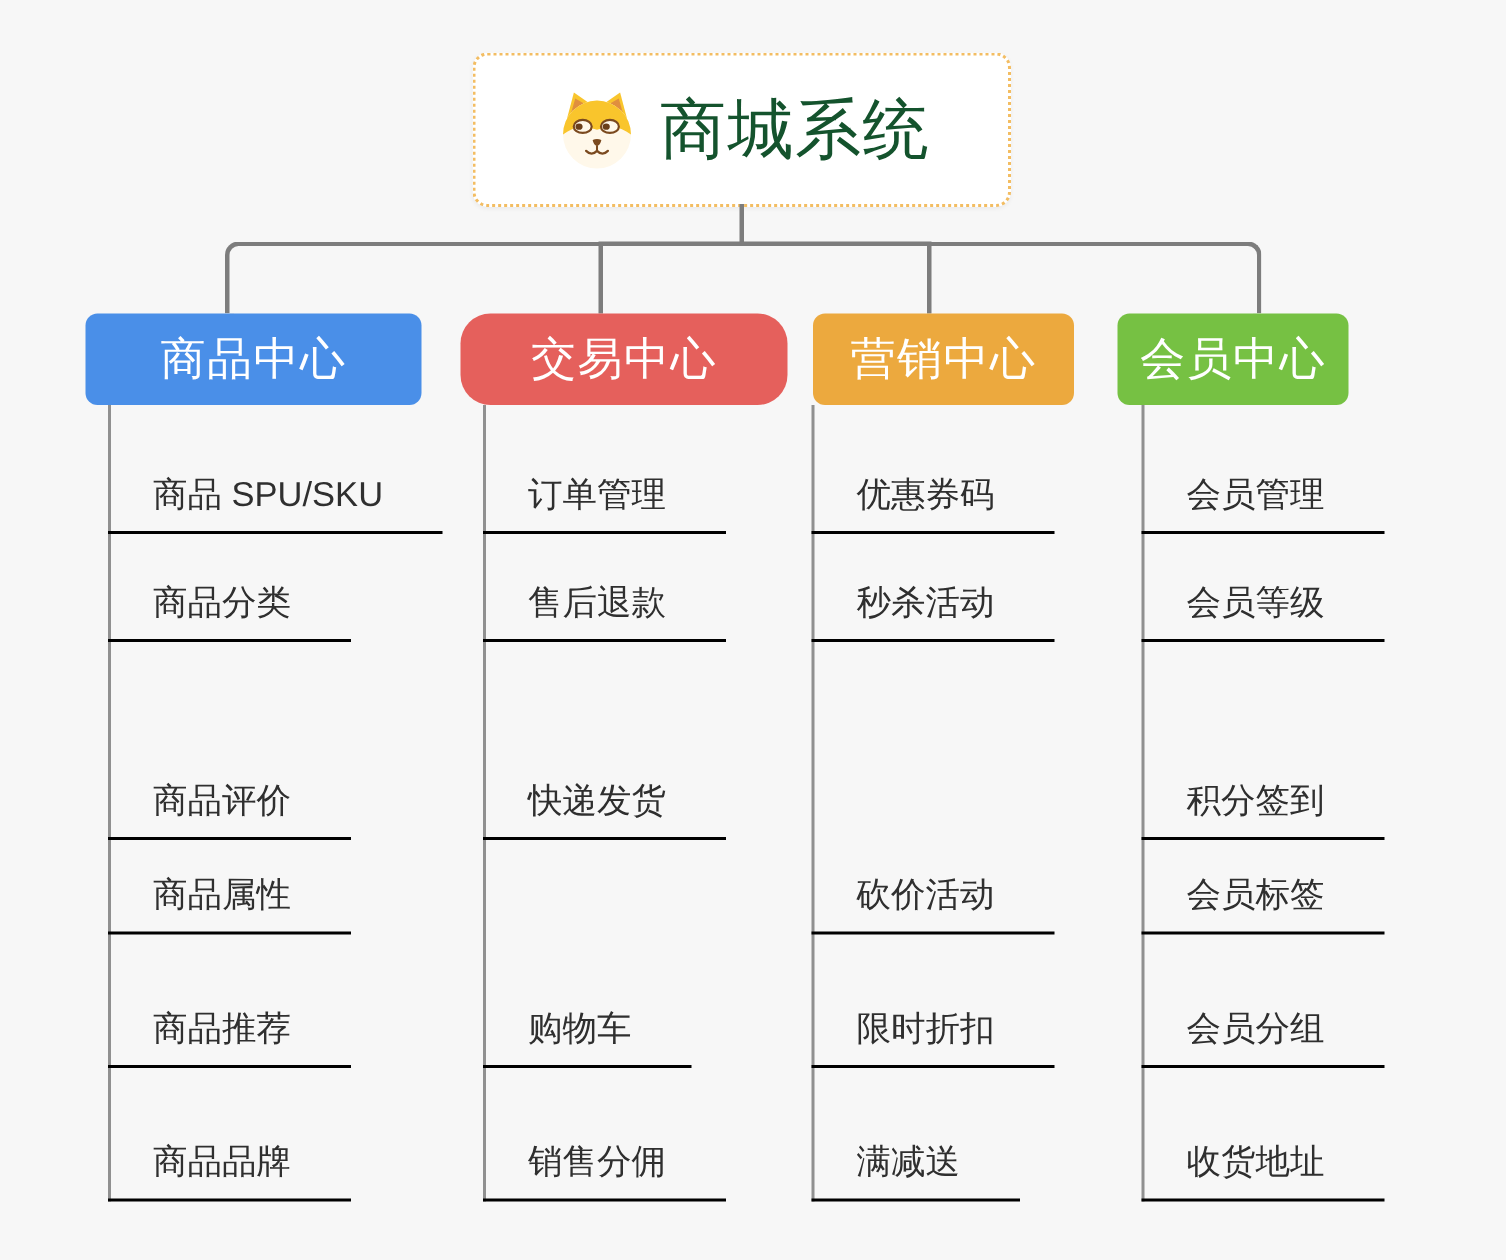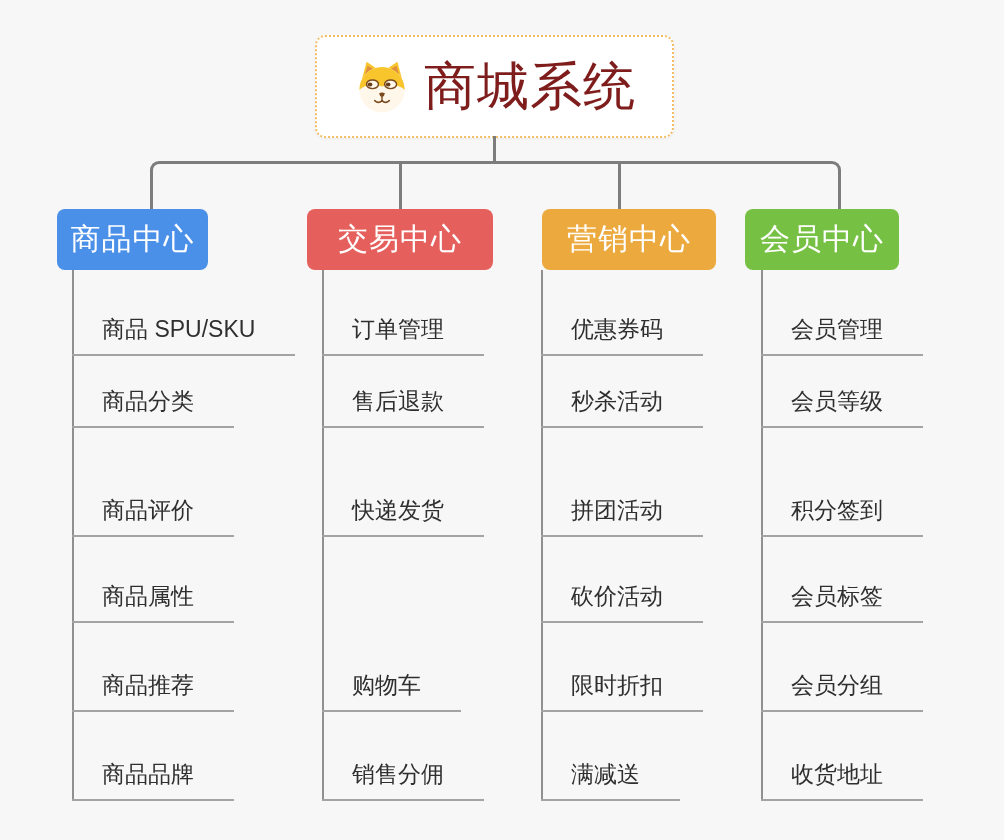--- a/index.html
+++ b/index.html
@@ -3,52 +3,52 @@
 <meta charset="utf-8">
 <style>
   html,body{margin:0;padding:0;background:#f7f7f7;font-family:"Liberation Sans","DejaVu Sans",sans-serif;}
   .canvas{position:relative;width:1004px;height:840px;background:#f7f7f7;overflow:hidden;}
 
   
   .root{position:absolute;left:315px;top:35px;width:359px;height:103px;box-sizing:border-box;
         background:#ffffff;border:2px dotted #f3bd62;border-radius:10px;
         display:flex;align-items:center;justify-content:center;gap:13px;
         box-shadow:0 1px 3px rgba(0,0,0,0.05);}
-  .root-title{font-size:52px;color:#7f1d1d;letter-spacing:1px;white-space:nowrap;}
+  .root-title{font-size:44px;color:#14532d;letter-spacing:1px;white-space:nowrap;}
   .dog{width:58px;height:58px;flex:0 0 auto;}
 
   
   .cline{position:absolute;background:#7d7d7d;}
   .stem{left:493px;top:136px;width:3px;height:28px;}
   .corner-l{position:absolute;left:150px;top:161px;width:251px;height:48px;box-sizing:border-box;
             border-left:3px solid #7d7d7d;border-top:3px solid #7d7d7d;border-top-left-radius:9px;}
   .corner-r{position:absolute;left:619px;top:161px;width:222px;height:48px;box-sizing:border-box;
             border-right:3px solid #7d7d7d;border-top:3px solid #7d7d7d;border-top-right-radius:9px;}
   .mid-line{left:399px;top:161px;width:222px;height:3px;}
   .drop-b{left:399px;top:164px;width:3px;height:45px;}
   .drop-c{left:618px;top:164px;width:3px;height:45px;}
 
   
   .branch{position:absolute;top:209px;height:61px;border-radius:8px;
           display:flex;align-items:center;justify-content:center;
           color:#ffffff;font-size:30px;letter-spacing:1px;cursor:default;}
-  .b1{left:57px;width:151px;}
-  .b2{left:307px;width:186px;}
+  .b1{left:57px;width:224px;}
+  .b2{left:307px;width:218px;border-radius:20px;}
   .b3{left:542px;width:174px;}
   .b4{left:745px;width:154px;}
 
   
   .vline{position:absolute;top:270px;width:2px;height:531px;background:#909090;}
   .v1{left:72px;} .v2{left:322px;} .v3{left:541px;} .v4{left:761px;}
 
   
   .leaf{position:absolute;font-size:23px;line-height:30px;color:#2f2f2f;white-space:nowrap;
-        padding:0 40px 10px 30px;border-bottom:2px solid #a3a3a3;}
+        padding:0 40px 10px 30px;border-bottom:2px solid #000000;}
   .c1{left:72px;} .c2{left:322px;} .c3{left:541px;} .c4{left:761px;}
-  .r1{top:314px;} .r2{top:386px;} .r3{top:495px;} .r4{top:581px;} .r5{top:670px;} .r6{top:759px;}
+  .r1{top:314px;} .r2{top:386px;} .r3{top:518px;} .r4{top:581px;} .r5{top:670px;} .r6{top:759px;}
 </style>
 </head>
 <body>
 
 <div class="canvas">
 
   <div class="root">
     <svg class="dog" viewBox="0 0 64 64">
       <path d="M10,23 L15,4 L28,13 Z" fill="#f9c52c"></path>
       <path d="M13,19 L16,8.5 L24,13 Z" fill="#e08f3e"></path>
@@ -100,21 +100,20 @@
   <div class="leaf c1 r6">商品品牌</div>
 
   <div class="leaf c2 r1">订单管理</div>
   <div class="leaf c2 r2">售后退款</div>
   <div class="leaf c2 r3">快递发货</div>
   <div class="leaf c2 r5">购物车</div>
   <div class="leaf c2 r6">销售分佣</div>
 
   <div class="leaf c3 r1">优惠券码</div>
   <div class="leaf c3 r2">秒杀活动</div>
-  <div class="leaf c3 r3">拼团活动</div>
   <div class="leaf c3 r4">砍价活动</div>
   <div class="leaf c3 r5">限时折扣</div>
   <div class="leaf c3 r6">满减送</div>
 
   <div class="leaf c4 r1">会员管理</div>
   <div class="leaf c4 r2">会员等级</div>
   <div class="leaf c4 r3">积分签到</div>
   <div class="leaf c4 r4">会员标签</div>
   <div class="leaf c4 r5">会员分组</div>
   <div class="leaf c4 r6">收货地址</div>

